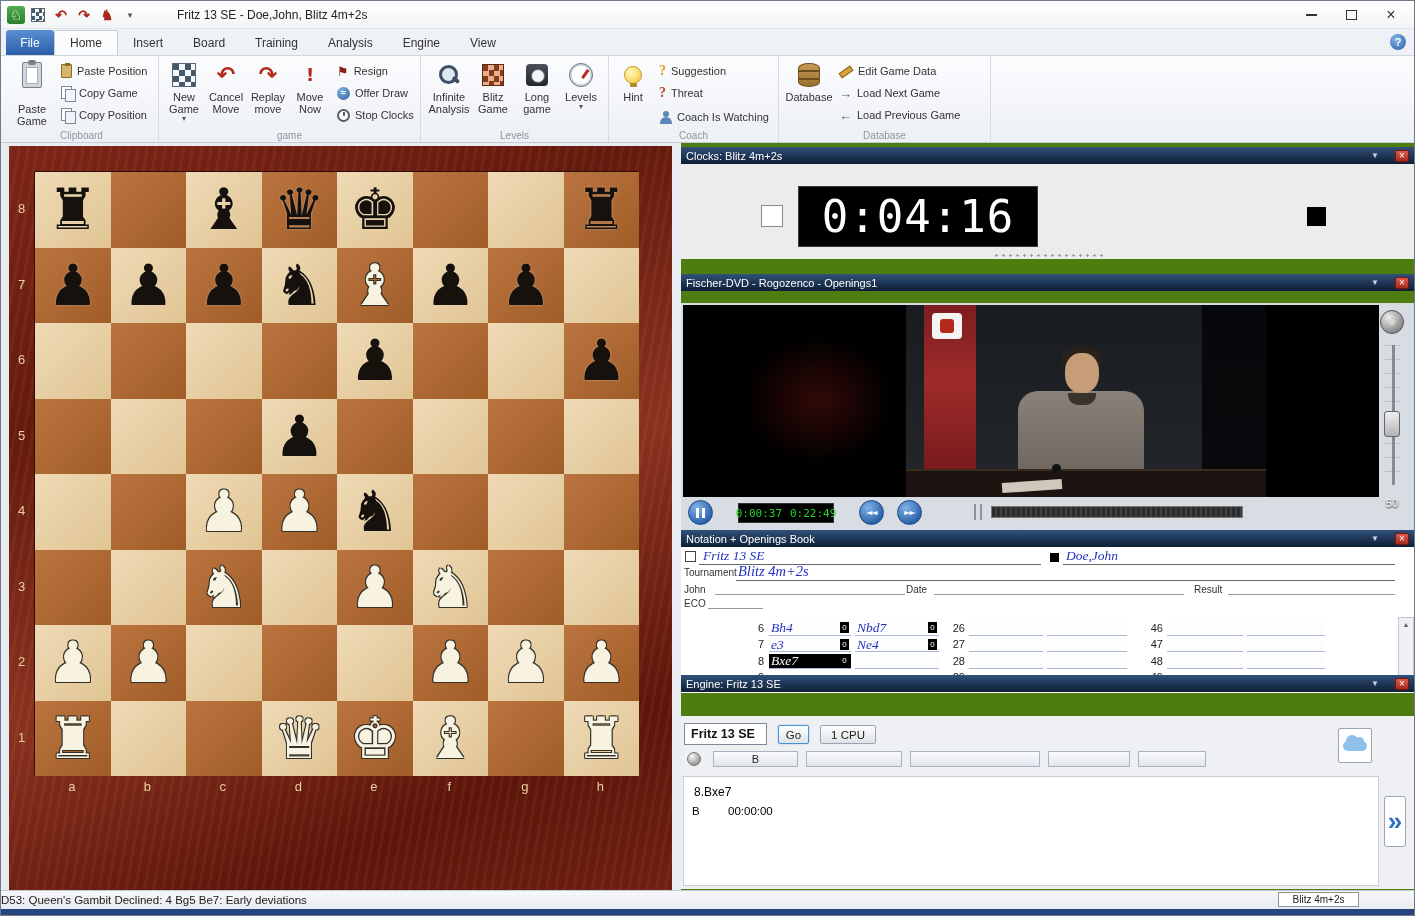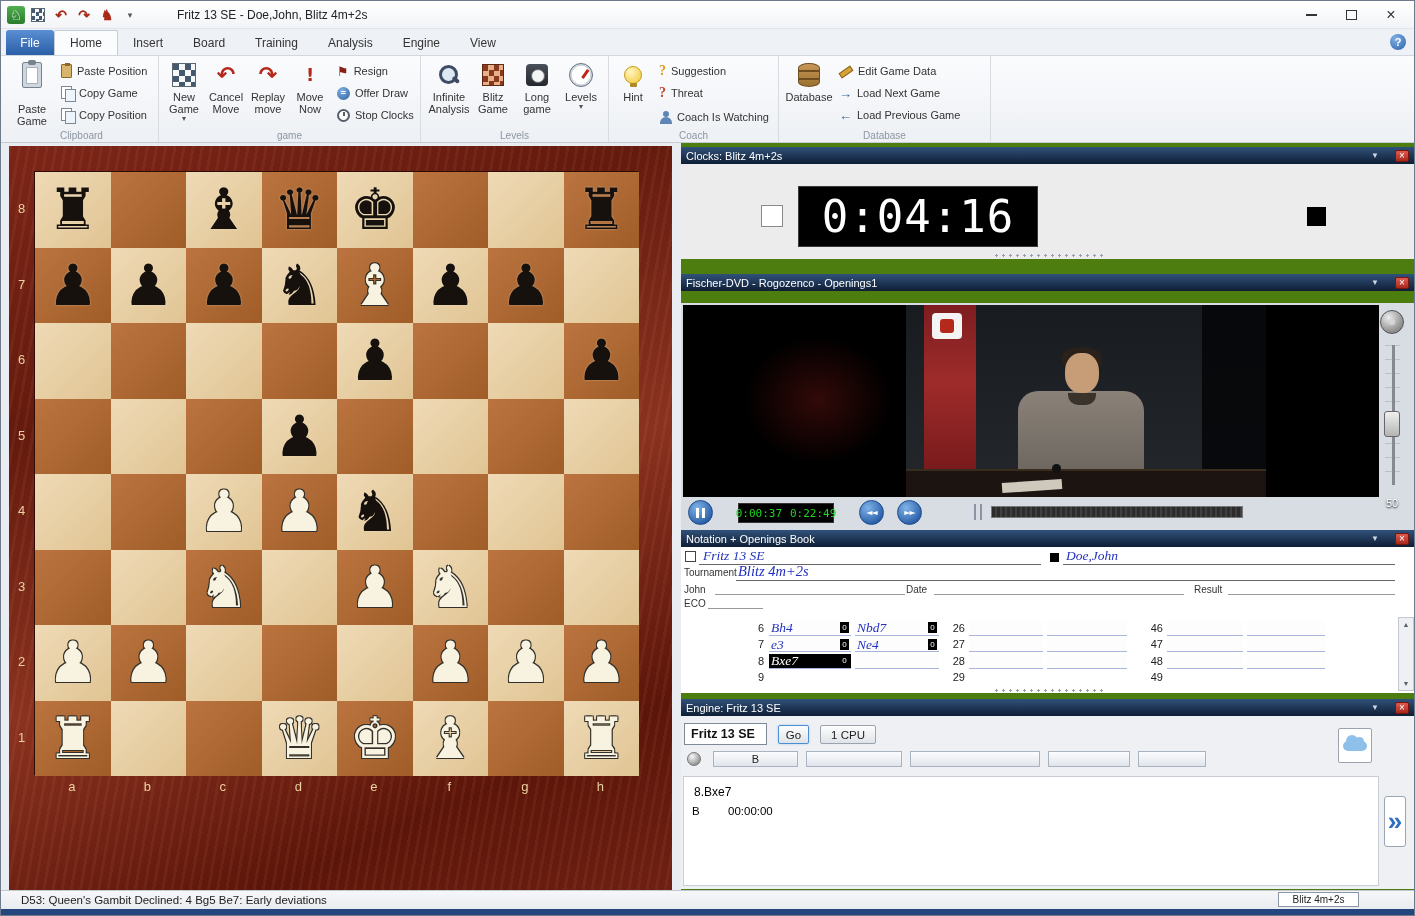--- a/index.html
+++ b/index.html
@@ -149,21 +149,21 @@
 .btn.go{border:1px solid #4a90d9;box-shadow:0 0 2px #9cc4ec;}
 .colhdr{position:absolute;height:16px;background:linear-gradient(#fbfcfd,#e1e5eb);border:1px solid #aab4c0;font-size:11px;display:flex;align-items:center;justify-content:center;color:#222;}
 .ball{position:absolute;width:14px;height:14px;border-radius:50%;background:radial-gradient(circle at 35% 30%,#f8f8f8,#9a9a9a 70%,#6a6a6a);border:1px solid #777;}
 .engout{position:absolute;background:#fff;border:1px solid #c8cdd4;font-size:12px;color:#000;}
 .cloudbtn{position:absolute;background:#fff;border:1px solid #9aa4b0;border-radius:2px;display:flex;align-items:center;justify-content:center;}
 .cloud{width:24px;height:10px;background:#8fc0ea;border-radius:6px;position:relative;}
 .cloud::before{content:"";position:absolute;left:3px;top:-6px;width:12px;height:12px;border-radius:50%;background:#8fc0ea;}
 .cloud::after{content:"";position:absolute;right:3px;top:-4px;width:9px;height:9px;border-radius:50%;background:#8fc0ea;}
 .chevbtn{position:absolute;background:#fff;border:1px solid #9aa6b6;border-radius:3px;color:#2f6fc0;font-size:26px;font-weight:bold;display:flex;align-items:center;justify-content:center;}
 
-.statusbar{position:absolute;left:0;right:0;top:889px;height:19px;background:linear-gradient(#f6f7f9,#e8ebef);border-top:1px solid #c2c8d0;display:flex;align-items:center;font-size:11.5px;color:#222;padding-left:20px;}
+.statusbar{position:absolute;left:0;right:0;top:889px;height:19px;background:linear-gradient(#f6f7f9,#e8ebef);border-top:1px solid #c2c8d0;display:flex;align-items:center;font-size:11.5px;color:#222;padding-left:0;}
 .modebox{position:absolute;left:1277px;top:891px;width:81px;height:15px;background:#fff;border:1px solid #8a94a2;font-size:10px;display:flex;align-items:center;justify-content:center;color:#222;}
 .bottomstrip{position:absolute;left:0;right:0;top:908px;height:8px;background:#24457e;}
 </style>
 </head>
 <body>
 
 <div id="app">
 
   <div class="titlebar">
     <span class="tb-ic logo">♘</span>
@@ -624,21 +624,21 @@
             <span class="mcell c-b3"></span>
           </div>
         </div>
       <div class="scrollv" style="left:717px;top:70px;height:74px;">
         <span>▲</span>
         <span>▼</span>
       </div>
       <div class="grip" style="bottom:0px;"></div>
     </div>
 
-    <div class="phead" style="top:556px;">
+    <div class="phead" style="top:532px;">
       <span>Engine: Fritz 13 SE</span>
       <span class="sp"></span>
       <span class="pcaret">▼</span>
       <span class="pclose">×</span>
     </div>
     <div class="pbody engbody" style="top:573px;height:173px;">
       <div class="engname" style="left:3px;top:7px;width:83px;height:22px;">Fritz 13 SE</div>
       <div class="btn go" style="left:97px;top:9px;width:31px;height:19px;">Go</div>
       <div class="btn" style="left:139px;top:9px;width:56px;height:19px;">1 CPU</div>
       <div class="cloudbtn" style="left:657px;top:12px;width:34px;height:35px;">

